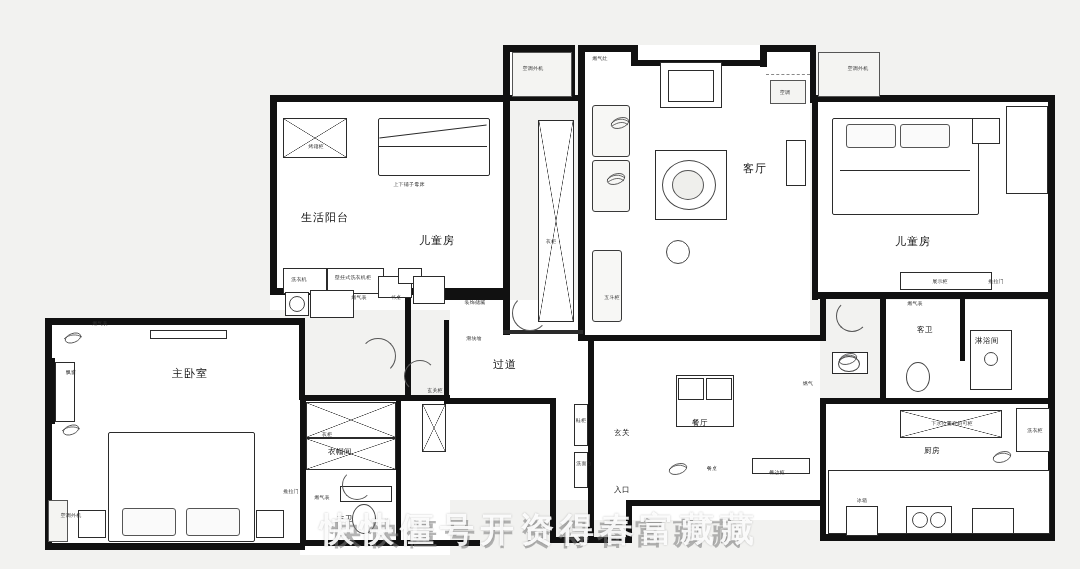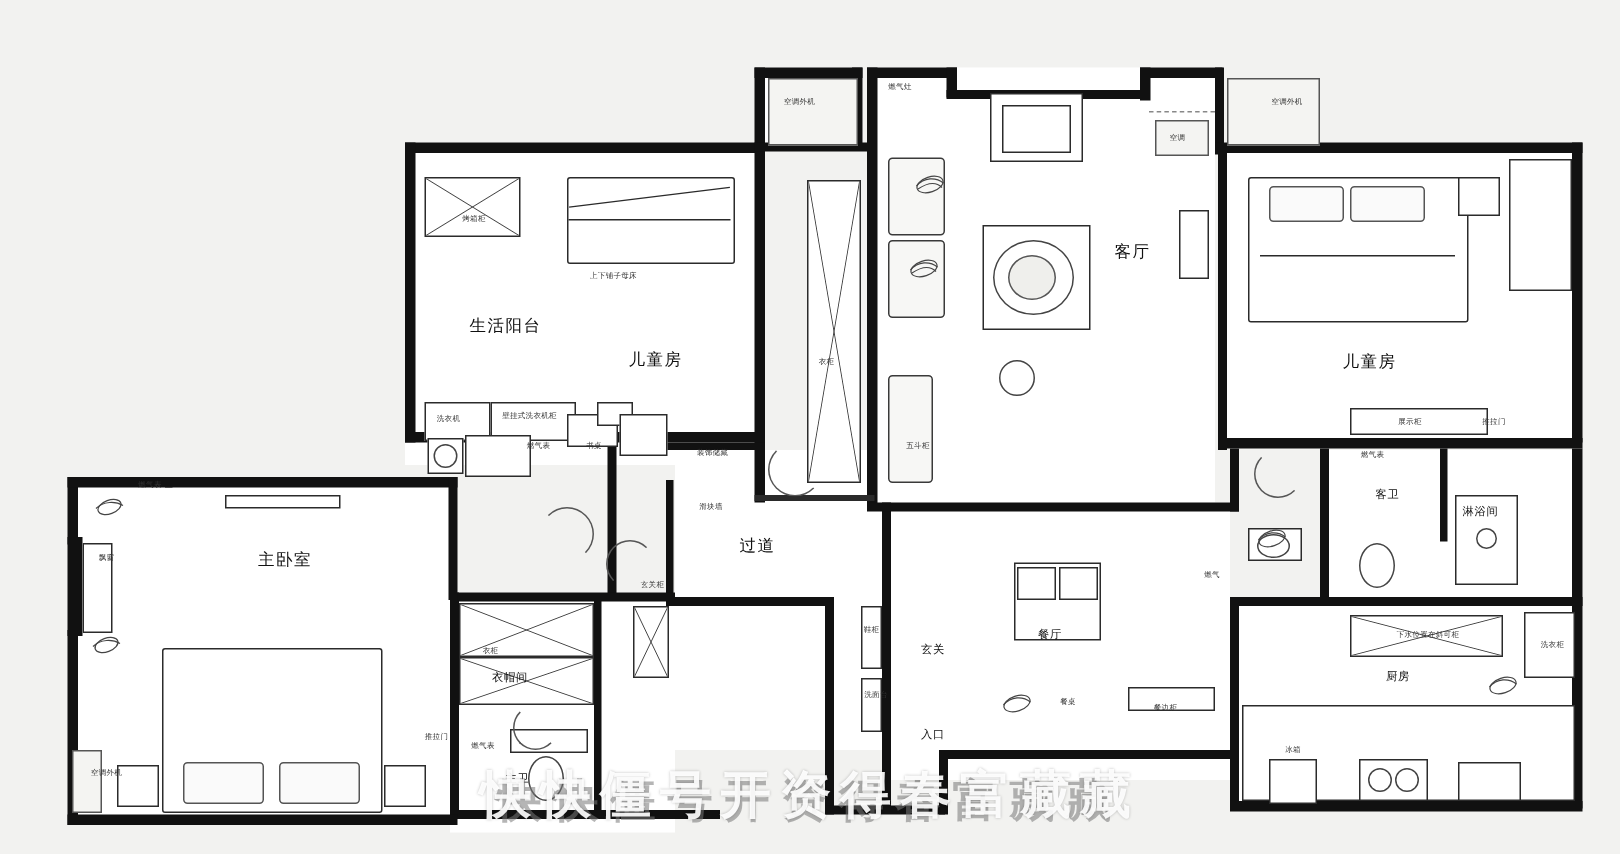--- a/index.html
+++ b/index.html
@@ -236,21 +236,21 @@
         </g>
       </svg>
   </div>
 
   <div class="door" style="left:512px;top:295px;width:34px;height:34px;"></div>
   <div class="door" style="left:360px;top:338px;width:34px;height:34px;transform:rotate(180deg);"></div>
   <div class="door" style="left:836px;top:300px;width:30px;height:30px;"></div>
   <div class="door" style="left:404px;top:360px;width:30px;height:30px;transform:rotate(90deg);"></div>
   <div class="door" style="left:342px;top:470px;width:28px;height:28px;"></div>
 
-  <div class="lbl big" style="left:337px;top:217px;">生活阳台</div>
+  <div class="lbl big" style="left:325px;top:217px;">生活阳台</div>
   <div class="lbl big" style="left:437px;top:240px;">儿童房</div>
   <div class="lbl big" style="left:755px;top:168px;">客厅</div>
   <div class="lbl big" style="left:913px;top:241px;">儿童房</div>
   <div class="lbl big" style="left:190px;top:373px;">主卧室</div>
   <div class="lbl big" style="left:505px;top:364px;">过道</div>
   <div class="lbl mid" style="left:925px;top:330px;">客卫</div>
   <div class="lbl mid" style="left:987px;top:341px;">淋浴间</div>
   <div class="lbl mid" style="left:340px;top:452px;">衣帽间</div>
   <div class="lbl mid" style="left:622px;top:433px;">玄关</div>
   <div class="lbl mid" style="left:700px;top:423px;">餐厅</div>

